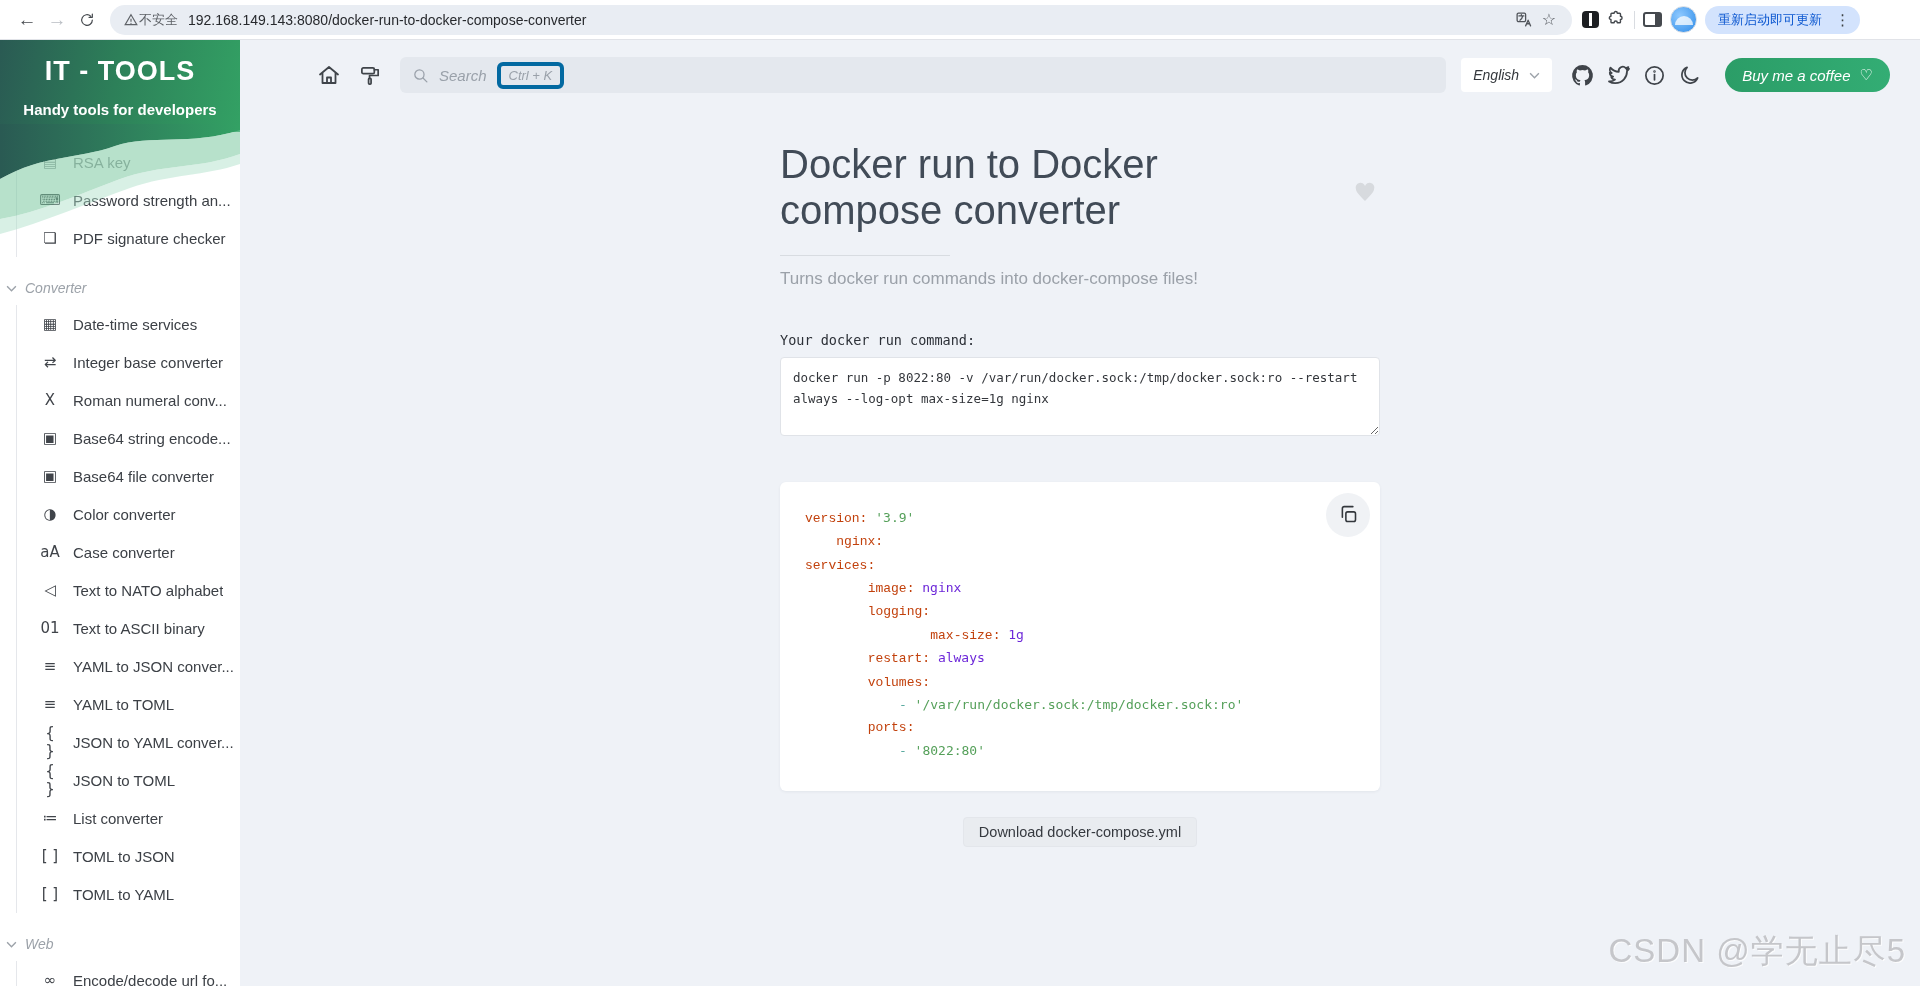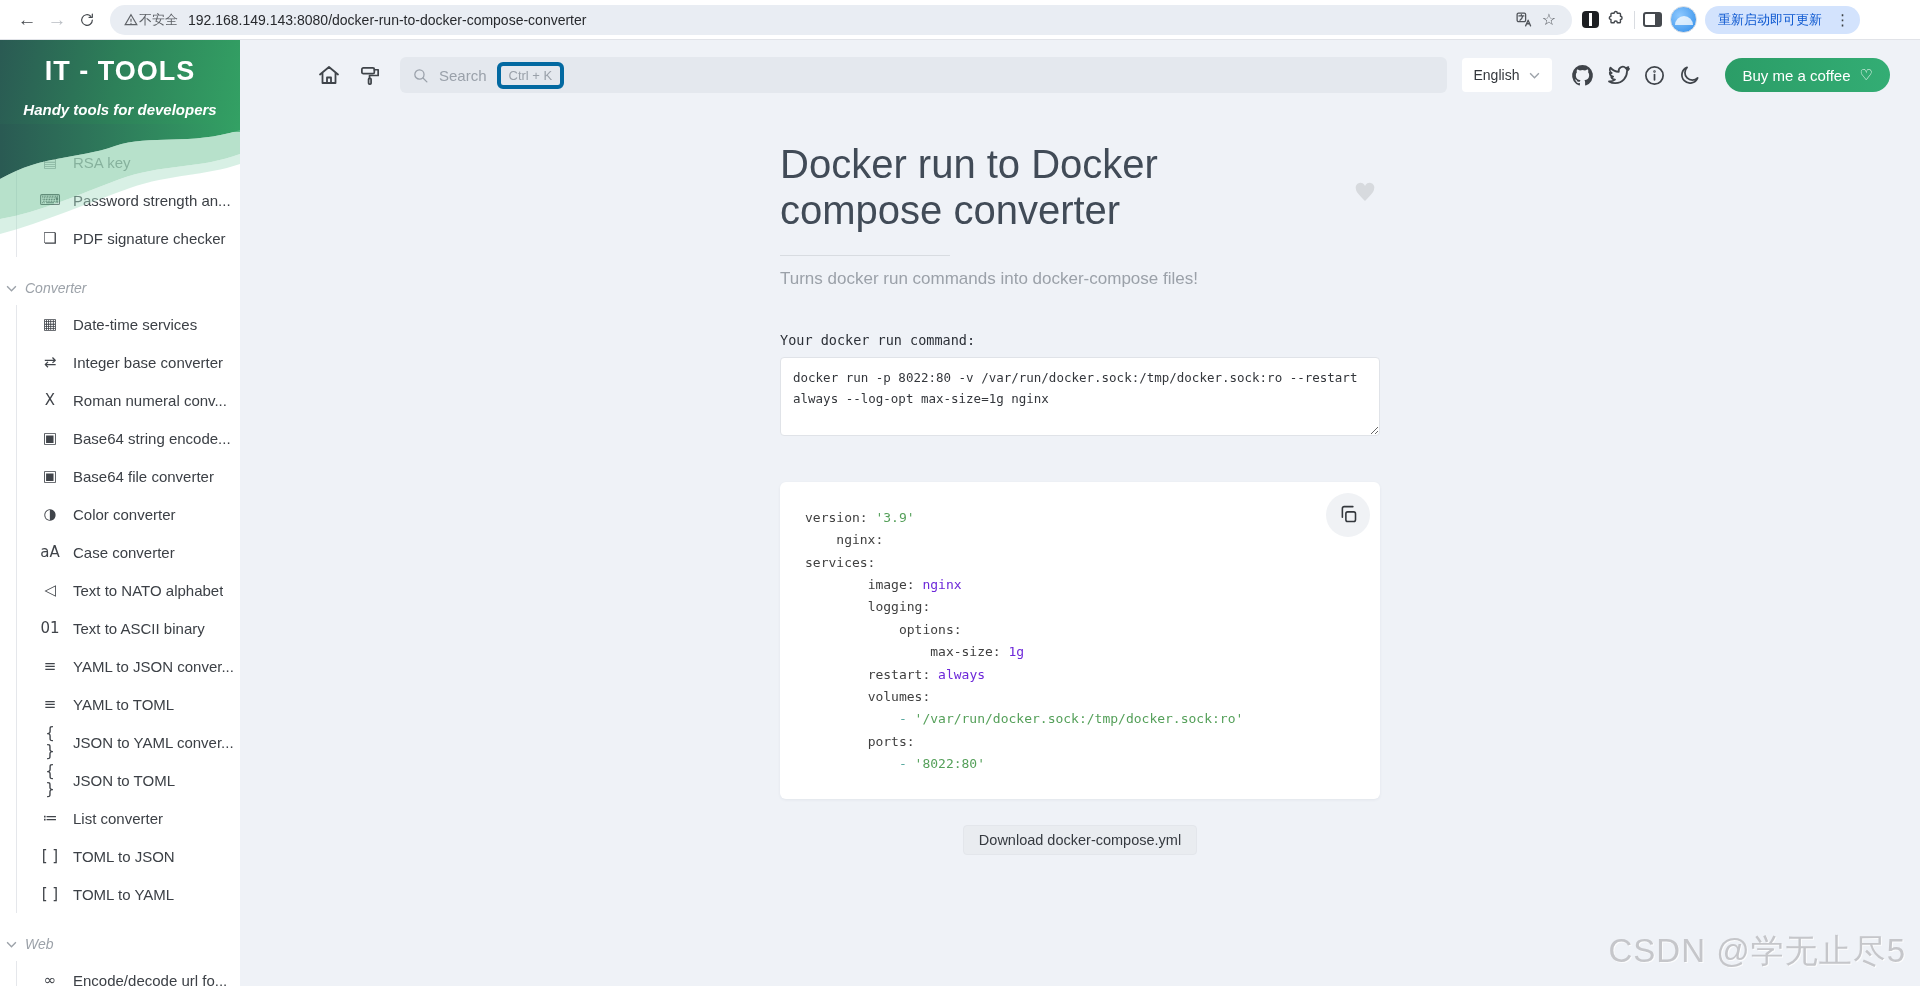--- a/index.html
+++ b/index.html
@@ -24,35 +24,35 @@
   .update-pill { display:flex; align-items:center; gap:9px; background:#d3e3fd; color:#0b57d0; font-size:13px; height:28px; border-radius:14px; padding:0 6px 0 13px; white-space:nowrap; }
   .kebab { color:#3c4043; font-size:15px; letter-spacing:0; line-height:1; padding:0 4px; }
 
   
   .app { display:flex; height:946px;justify-content:space-between; }
 
   
   .sidebar { width:240px; background:#fff; position:relative; flex:0 0 auto; overflow:hidden; }
   .sb-header { height:92px; background:linear-gradient(100deg,#2a5a53 0%, #2d8059 48%, #33a164 100%); color:#fff; padding:16px 10px 0 10px; text-align:center; position:relative; z-index:1; }
   .sb-title { font-size:27px; font-weight:bold; letter-spacing:1px; }
-  .sb-sub { font-size:15px; margin-top:14px; font-weight:600;font-style:italic; }
+  .sb-sub { font-size:15px; margin-top:14px; font-weight:600; }
   .sb-wave { position:absolute; top:84px; left:0; width:240px; height:112px; z-index:3; pointer-events:none; }
   .sb-nav { position:absolute; top:103px; left:0; right:0; z-index:2; }
   .nav-group { margin-left:16px; border-left:1px solid #e5e7eb; }
   .nav-item { height:38px; display:flex; align-items:center; gap:12px; padding-left:22px; cursor:pointer; color:#3c4046; }
   .nav-item .ico { width:22px; text-align:center; font-size:15px; color:#40444a; flex:0 0 auto; font-family:"DejaVu Sans", sans-serif; }
   .nav-item .lbl { font-size:15px; white-space:nowrap; overflow:hidden; }
   .nav-item.dimmed { opacity:.55; }
   .nav-section { height:34px; margin-top:14px; display:flex; align-items:center; gap:8px; padding-left:6px; color:#9ca2a9; }
   .nav-section .sec-lbl { font-size:14px;font-style:italic; }
   .chev { stroke:#9ca2a9; stroke-width:1.6; fill:none; }
 
   
   .main { flex:1 1 auto; position:relative; background:#eff2f7; }
-  .topbar { height:70px; display:flex; align-items:center; padding:0 30px 0 35px; gap:18px; }
+  .topbar { height:70px; display:flex; align-items:center; padding:0 30px 0 35px; gap:18px;font-style:italic; }
   .tb-ico { color:#3f444a; display:flex; align-items:center; justify-content:center; flex:0 0 auto; }
   .burger { width:24px; display:flex; flex-direction:column; gap:5px; }
   .burger span { height:2px; background:#3f444a; border-radius:1px; }
   .searchbar { flex:1 1 auto; height:36px; background:#e4e8ee; border-radius:6px; display:flex; align-items:center; padding:0 12px; gap:10px; }
   .search-ph { color:#9aa1aa; font-size:15px; }
   .kbd { border:4px solid #0369a1; color:#9aa1aa; border-radius:6px; font-size:13px; padding:2px 8px; }
   .lang-select { height:34px; background:#fff; border-radius:4px; display:flex; align-items:center; gap:10px; padding:0 12px; color:#33373c; font-size:14px; margin-left:-3px; }
   .coffee-btn { height:34px; border-radius:17px; background:linear-gradient(90deg,#2b9d67,#33ad74); color:#fff; font-size:15px; display:flex; align-items:center; gap:9px; padding:0 17px; margin-left:6px; white-space:nowrap; }
   .coffee-heart { font-size:15px; font-family:"DejaVu Sans", sans-serif; }
 
@@ -60,21 +60,21 @@
   .page-title { font-size:40px; color:#414b57; font-weight:400; line-height:1.16; max-width:440px; }
   .fav-heart { position:absolute; right:4px; top:72px; }
   .title-divider { width:170px; height:1px; background:#d8dce1; margin:21px 0 13px 0; }
   .page-sub { color:#9ba1a9; font-size:17px; }
 
   .input-label { margin-top:43px; font-family:"DejaVu Sans Mono", monospace; font-size:13.5px; color:#2c3037; }
   .cmd-input { margin-top:9px; width:600px; height:79px; background:#fff; border:1px solid #e0e3e8; border-radius:4px; resize:both; font-family:"DejaVu Sans Mono", monospace; font-size:12.5px; line-height:21px; color:#33363b; padding:9px 12px; outline:none; display:block; }
 
   .output-card { margin-top:46px; width:600px; background:#fff; border-radius:6px; box-shadow:0 1px 3px rgba(60,70,90,.07); position:relative; padding:25px 25px 23px 25px; min-height:309px; }
   .code-line { font-family:"DejaVu Sans Mono", monospace; font-size:13px; line-height:22.4px; white-space:pre; }
-  .tok-key { color:#404040; } .tok-str { color:#55a05a; } .tok-val { color:#6d28d9; } .tok-dash { color:#5aaaa0; } .tok-plain { color:#33363b; }
+  .tok-key { color:#c2410c;font-family:Liberation Mono, monospace; } .tok-str { color:#55a05a; } .tok-val { color:#6d28d9; } .tok-dash { color:#5aaaa0; } .tok-plain { color:#33363b; }
   .copy-btn { position:absolute; top:11px; right:10px; width:44px; height:44px; border-radius:50%; background:#f0f2f5; display:flex; align-items:center; justify-content:center; cursor:pointer; }
 
   .download-btn { display:block; margin:26px auto 0 auto; background:#e9ecf0; border:1px solid #e3e6eb; border-radius:4px; color:#35393f; font-size:14.5px; padding:6px 15px; font-family:"Liberation Sans", sans-serif; cursor:pointer; }
 
   .watermark { position:absolute; right:14px; bottom:12px; font-size:33px; color:#c5c6ca; text-shadow:1px 1px 0 rgba(255,255,255,.8); letter-spacing:1px; white-space:nowrap; }
 
   svg.ln { fill:none; stroke:currentColor; stroke-width:1.8; stroke-linecap:round; stroke-linejoin:round; }
 </style>
 </head>
 <body>
@@ -316,21 +316,20 @@
       <div class="input-label">Your docker run command:</div>
       <textarea class="cmd-input" spellcheck="false" style="">docker run -p 8022:80 -v /var/run/docker.sock:/tmp/docker.sock:ro --restart always --log-opt max-size=1g nginx</textarea>
 
       <div class="output-card">
         <div>
             <div class="code-line"><span class="tok-key">version:</span><span class="tok-plain"> </span><span class="tok-str">'3.9'</span></div>
             <div class="code-line"><span class="tok-plain">    </span><span class="tok-key">nginx:</span></div>
             <div class="code-line"><span class="tok-key">services:</span></div>
             <div class="code-line"><span class="tok-plain">        </span><span class="tok-key">image:</span><span class="tok-plain"> </span><span class="tok-val">nginx</span></div>
             <div class="code-line"><span class="tok-plain">        </span><span class="tok-key">logging:</span></div>
-            <div class="code-line"><span class="tok-plain">            </span><span class="tok-key">options:</span></div>
             <div class="code-line"><span class="tok-plain">                </span><span class="tok-key">max-size:</span><span class="tok-plain"> </span><span class="tok-val">1g</span></div>
             <div class="code-line"><span class="tok-plain">        </span><span class="tok-key">restart:</span><span class="tok-plain"> </span><span class="tok-val">always</span></div>
             <div class="code-line"><span class="tok-plain">        </span><span class="tok-key">volumes:</span></div>
             <div class="code-line"><span class="tok-plain">            </span><span class="tok-dash">- </span><span class="tok-str">'/var/run/docker.sock:/tmp/docker.sock:ro'</span></div>
             <div class="code-line"><span class="tok-plain">        </span><span class="tok-key">ports:</span></div>
             <div class="code-line"><span class="tok-plain">            </span><span class="tok-dash">- </span><span class="tok-str">'8022:80'</span></div>
           </div>
         <div class="copy-btn">
           <svg class="ln" width="21" height="21" viewBox="0 0 24 24" style="color:#33373c">
               <rect x="9" y="9" width="11" height="11" rx="2"></rect>

